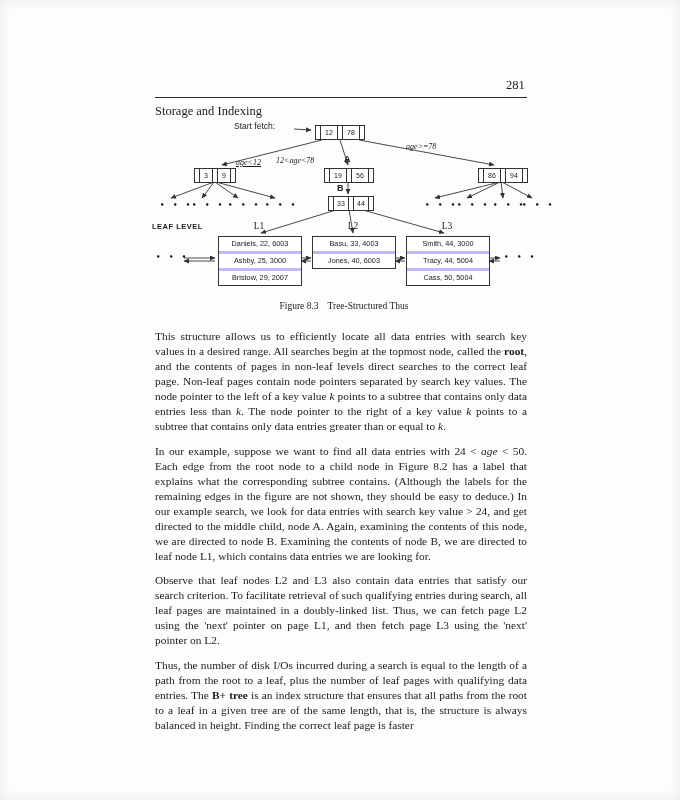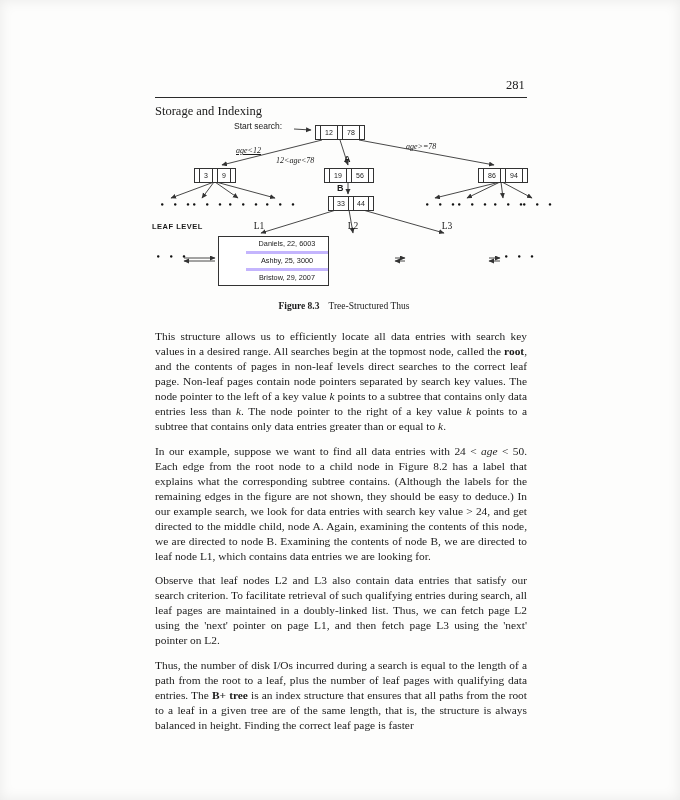--- a/index.html
+++ b/index.html
@@ -30,26 +30,26 @@
     font-size:7px;line-height:13px;text-align:center;}
   .tnode .cell-last{border-right:none;}
   .n-small .key{width:12px;}
   .n-mid .key{width:14px;}
   .dots{position:absolute;font-family:"DejaVu Sans",sans-serif;font-weight:bold;font-size:7px;
     letter-spacing:3px;color:#111;white-space:nowrap;}
   .leaf-level-label{position:absolute;left:4px;top:110px;font-family:"Liberation Sans",sans-serif;
     font-weight:bold;font-size:7.5px;letter-spacing:0.5px;}
   .leaf-name{position:absolute;top:109px;width:82px;text-align:center;font-weight:normal;
     font-family:"Liberation Serif",serif;font-size:9.5px;}
-  .leaf{position:absolute;top:124px;width:82px;border:1px solid #333;background:#fff;padding-left:27px;}
+  .leaf{position:absolute;top:124px;width:82px;border:1px solid #333;background:#fff;}
   .leaf-row{height:14px;line-height:14px;border-top:3px solid #c4b5fd;text-align:center;
     font-family:"Liberation Sans",sans-serif;font-size:7.3px;white-space:nowrap;}
   .leaf-row:first-child{border-top:none;}
   .fig-caption{position:absolute;left:0;top:189px;width:392px;text-align:center;font-size:9.5px;}
-  .fig-caption .cap-label{font-weight:bold;margin-right:9px;margin-top:42px;}
+  .fig-caption .cap-label{font-weight:normal;margin-right:9px;margin-top:42px;}
   
   .body-text{position:absolute;left:155px;top:329px;width:372px;}
   .body-text p{margin:0 0 9.5px 0;font-size:11.4px;line-height:15px;text-align:justify;}
   .seg-b{font-weight:bold;}
   .seg-i{font-style:italic;}
 </style>
 </head>
 <body>
 
 <div class="page">
@@ -94,31 +94,31 @@
         <line x1="67" y1="149" x2="36" y2="149" marker-end="url(#arr)"></line>
         <line x1="153" y1="146" x2="163" y2="146" marker-end="url(#arr)"></line>
         <line x1="163" y1="149" x2="153" y2="149" marker-end="url(#arr)"></line>
         <line x1="247" y1="146" x2="257" y2="146" marker-end="url(#arr)"></line>
         <line x1="257" y1="149" x2="247" y2="149" marker-end="url(#arr)"></line>
         <line x1="341" y1="146" x2="352" y2="146" marker-end="url(#arr)"></line>
         <line x1="352" y1="149" x2="341" y2="149" marker-end="url(#arr)"></line>
       </g>
     </svg>
 
-    <div class="fig-label start-search">Start search:</div>
+    <div class="fig-label start-search">Start fetch:</div>
 
     <div class="tnode" style="left:167px;top:13px;">
       <span class="ptr"></span>
       <span class="key">12</span>
       <span class="ptr"></span>
       <span class="key">78</span>
       <span class="ptr cell-last"></span>
     </div>
 
-    <div class="edge-label" style="left:88px;top:34px;text-decoration:underline;">age&lt;12</div>
+    <div class="edge-label" style="left:88px;top:46px;text-decoration:underline;">age&lt;12</div>
     <div class="edge-label" style="left:128px;top:44px;">12&lt;age&lt;78</div>
     <div class="edge-label" style="left:258px;top:30px;">age&gt;=78</div>
 
     <div class="node-tag" style="left:196px;top:42px;">A</div>
     <div class="node-tag" style="left:189px;top:71px;">B</div>
 
     <div class="tnode n-small" style="left:46px;top:56px;">
       <span class="ptr"></span>
       <span class="key">3</span>
       <span class="ptr"></span>
@@ -166,20 +166,29 @@
     <div class="leaf-name" style="left:258px;">L3</div>
 
     <span class="dots" style="left:8px;top:141px;">• • •</span>
     <span class="dots" style="left:356px;top:141px;">• • •</span>
 
     <div class="leaf" style="left:70px;">
       <div class="leaf-row">Daniels, 22, 6003</div>
       <div class="leaf-row">Ashby, 25, 3000</div>
       <div class="leaf-row">Bristow, 29, 2007</div>
     </div>
+    <div class="leaf" style="left:164px;">
+      <div class="leaf-row">Basu, 33, 4003</div>
+      <div class="leaf-row">Jones, 40, 6003</div>
+    </div>
+    <div class="leaf" style="left:258px;">
+      <div class="leaf-row">Smith, 44, 3000</div>
+      <div class="leaf-row">Tracy, 44, 5004</div>
+      <div class="leaf-row">Cass, 50, 5004</div>
+    </div>
 
     <div class="fig-caption">
       <span class="cap-label">Figure 8.3</span><span>Tree-Structured Thus</span>
     </div>
   </div>
 
   <div class="body-text">
     <p><span>This structure allows us to efficiently locate all data entries with search key values in a desired range. All searches begin at the topmost node, called the </span><span class="seg-b">root</span><span>, and the contents of pages in non-leaf levels direct searches to the correct leaf page. Non-leaf pages contain node pointers separated by search key values. The node pointer to the left of a key value </span><span class="seg-i">k</span><span> points to a subtree that contains only data entries less than </span><span class="seg-i">k</span><span>. The node pointer to the right of a key value </span><span class="seg-i">k</span><span> points to a subtree that contains only data entries greater than or equal to </span><span class="seg-i">k</span><span>.</span></p>
     <p><span>In our example, suppose we want to find all data entries with 24 &lt; </span><span class="seg-i">age</span><span> &lt; 50. Each edge from the root node to a child node in Figure 8.2 has a label that explains what the corresponding subtree contains. (Although the labels for the remaining edges in the figure are not shown, they should be easy to deduce.) In our example search, we look for data entries with search key value &gt; 24, and get directed to the middle child, node A. Again, examining the contents of this node, we are directed to node B. Examining the contents of node B, we are directed to leaf node L1, which contains data entries we are looking for.</span></p>
     <p><span>Observe that leaf nodes L2 and L3 also contain data entries that satisfy our search criterion. To facilitate retrieval of such qualifying entries during search, all leaf pages are maintained in a doubly-linked list. Thus, we can fetch page L2 using the 'next' pointer on page L1, and then fetch page L3 using the 'next' pointer on L2.</span></p>

